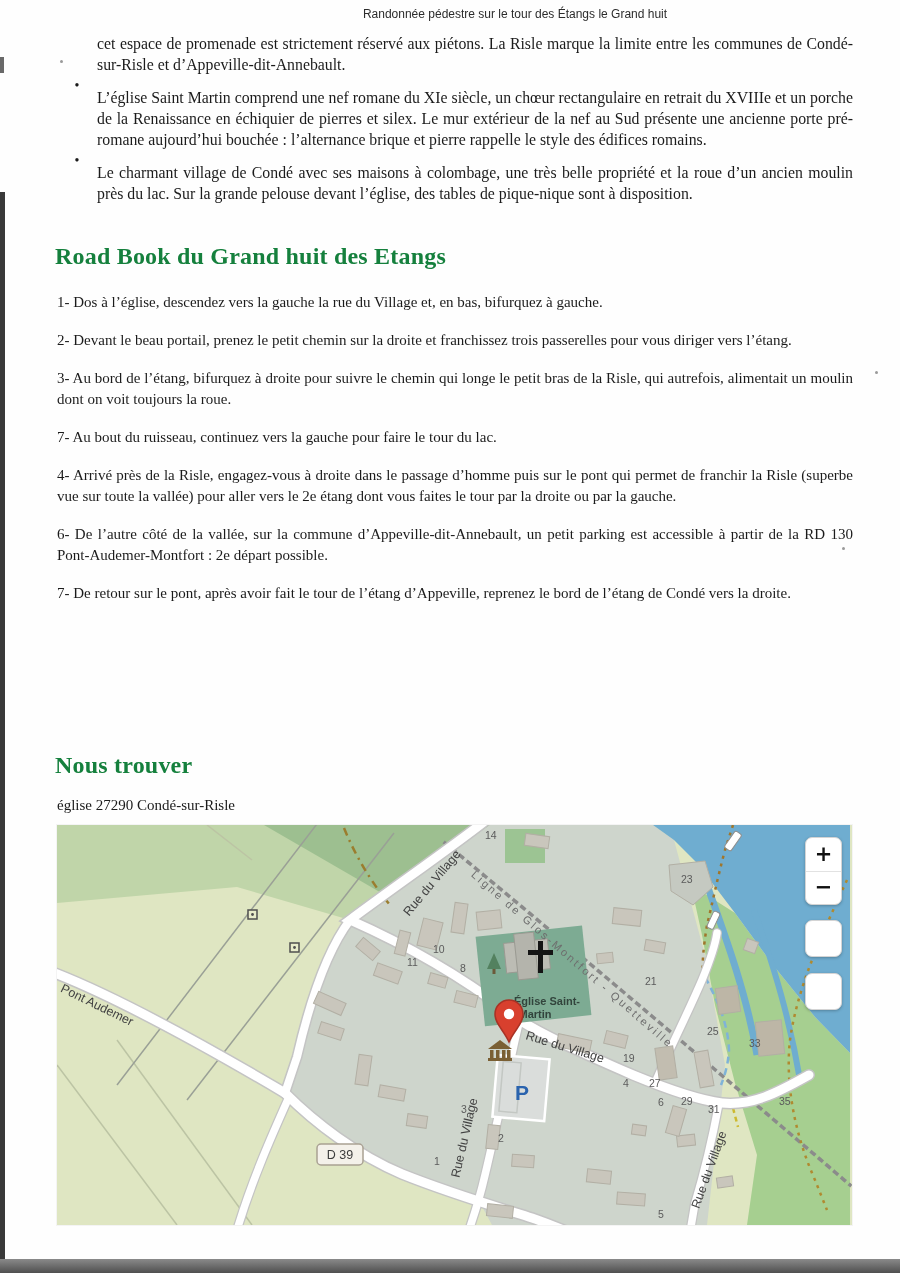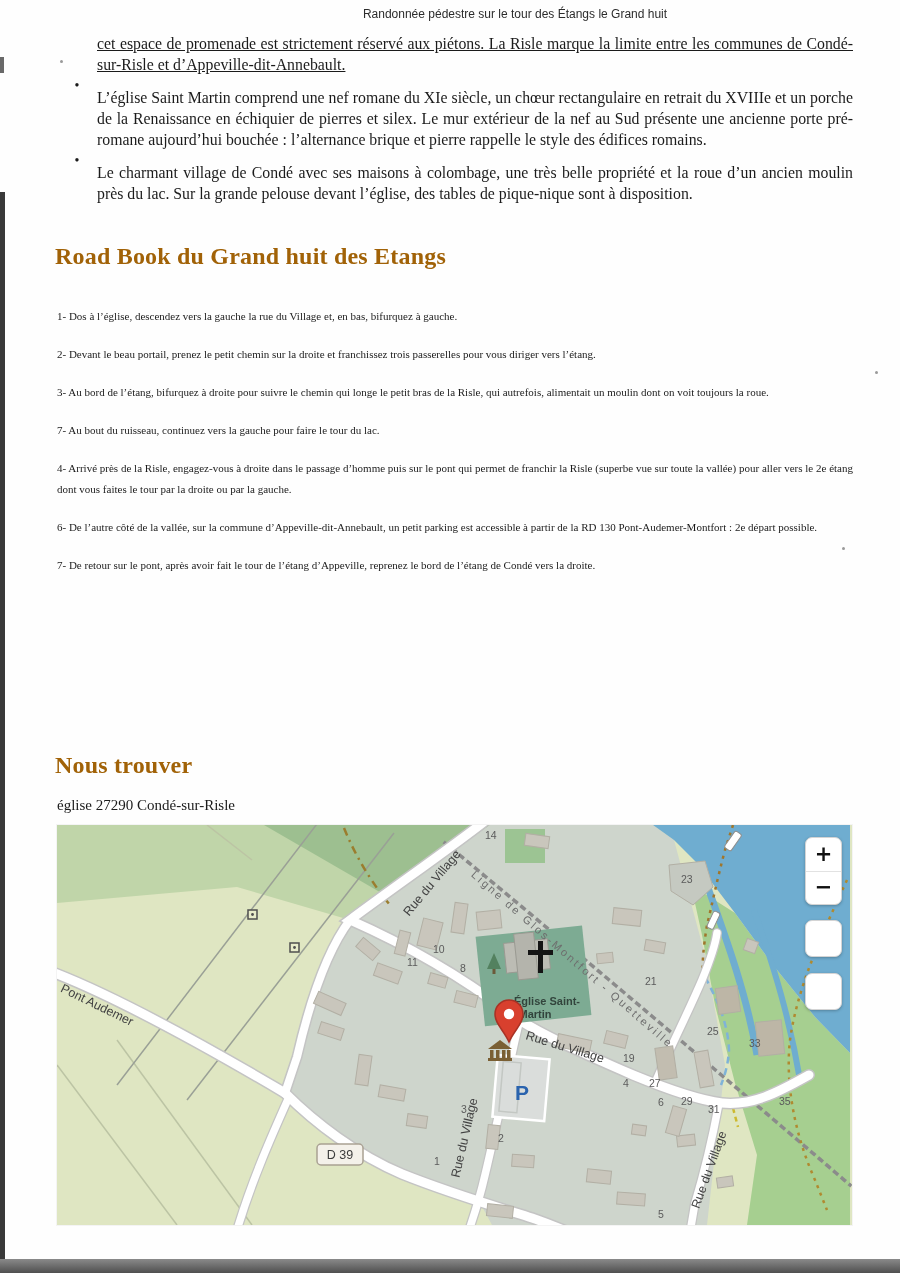--- a/index.html
+++ b/index.html
@@ -6,28 +6,28 @@
   body{width:900px;height:1273px;position:relative;background:#fefefe;overflow:hidden;
        font-family:"Liberation Serif", serif;color:#1b1b1b;}
   .scan-edge-left{position:absolute;left:0;top:192px;height:1067px;width:5px;background:#161616;opacity:.85;}
   .scan-mark{position:absolute;left:0;top:57px;width:4px;height:16px;background:#2a2a2a;opacity:.7;}
   .scan-bar-bottom{position:absolute;left:0;right:0;top:1259px;height:14px;
        background:linear-gradient(#8a8a8a,#4f4f4f);}
   .speck{position:absolute;width:3px;height:3px;background:#9a9a9a;border-radius:50%;}
   .header{position:absolute;left:144px;right:14px;top:7px;text-align:center;
        font-family:"Liberation Sans", sans-serif;font-size:12px;color:#2c2c2c;}
   .intro{position:absolute;left:57px;top:33px;width:796px;font-size:15.8px;line-height:21px;text-align:justify;}
-  .intro .cont{padding-left:40px;text-decoration:underline;}
+  .intro .cont{padding-left:40px;}
   .bullet-item{display:flex;}
   .bullet-item .dot{width:40px;flex:0 0 40px;text-align:center;font-size:14px;}
   .bullet-item .btxt{flex:1;margin-top:12px;}
-  h1.sect{position:absolute;margin:0;font-size:24px;font-weight:bold;letter-spacing:.2px;color:#a16207;}
+  h1.sect{position:absolute;margin:0;font-size:24px;font-weight:bold;letter-spacing:.2px;color:#15803d;}
   .roadbook-title{left:55px;top:243px;}
   .findus-title{left:55px;top:752px;}
-  .steps{position:absolute;left:57px;top:306px;width:796px;font-size:11px;line-height:21px;text-align:justify;}
+  .steps{position:absolute;left:57px;top:292px;width:796px;font-size:15px;line-height:21px;text-align:justify;}
   .steps p{margin:0 0 17px 0;}
   .address{position:absolute;left:57px;top:797px;font-size:15px;}
   .map-wrap{position:absolute;left:57px;top:825px;width:795px;height:400px;background:#dfe6c2;
        box-shadow:0 0 0 1px rgba(0,0,0,.04);}
   .map-wrap svg{display:block;}
   .mtxt{font-family:"Liberation Sans", sans-serif;fill:#4a4a4a;}
   .hnum{font-family:"Liberation Sans", sans-serif;font-size:10.5px;fill:#5b5b5b;}
   .street{font-size:12.5px;fill:#424242;}
   .rail-label{font-size:11px;fill:#6e6e6e;letter-spacing:2.5px;}
   .church-label{font-size:11px;fill:#32443c;font-weight:bold;}

